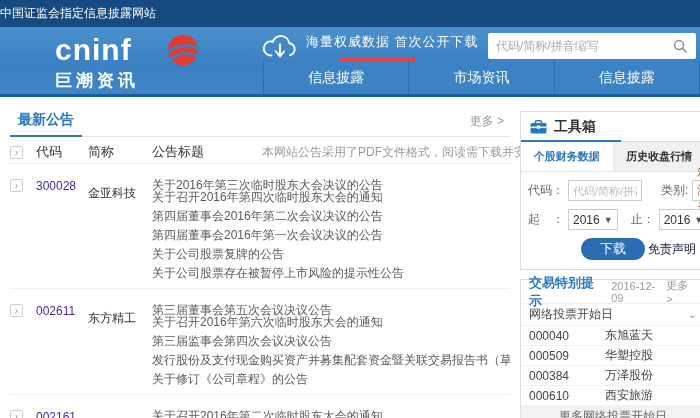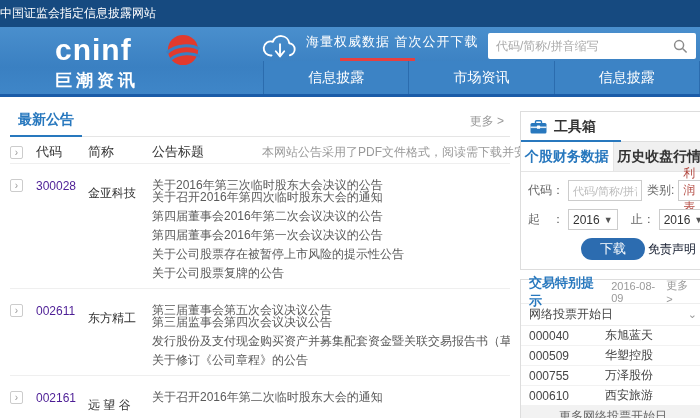--- a/index.html
+++ b/index.html
@@ -69,21 +69,21 @@
   
   .box { border:1px solid #ddd; background:#fff; }
   .tb-head { display:flex; align-items:center; height:30px; padding:0 9px;
     border-bottom:1px solid #ddd; position:relative; }
   .tb-head::after { content:""; position:absolute; left:0; bottom:-1px; width:100px; height:2px;
     background:#2878be; }
   .tb-ico { width:17px; height:14px; margin-right:7px; }
   .tb-title { color:#333; font-size:14px; font-weight:bold; }
   .tb-tabs { display:flex; height:30px; border-bottom:1px solid #e5e5e5; }
   .tb-tab { flex:1; display:flex; align-items:center; justify-content:center;
-    font-size:14px; font-weight:bold; cursor:pointer; }
+    font-size:11px; font-weight:bold; cursor:pointer; }
   .tb-tab.active { background:#fff; color:#2878be; }
   .tb-tab.inactive { background:#f0f0f0; color:#333; border-left:1px solid #e5e5e5; }
 
   .form { padding:8px 7px 9px 7px; font-size:12px; color:#666; }
   .frow { display:flex; align-items:center; margin-bottom:8px; }
   .fin { width:74px; height:21px; border:1px solid #ccc; font-size:11px; padding:0 4px;
     color:#333; outline:none; font-family:inherit; }
   .fin::placeholder { color:#bbb; }
   .fsel { height:21px; border:1px solid #ccc; display:flex; align-items:center;
     padding:0 4px; cursor:pointer; background:#fff; }
@@ -199,37 +199,43 @@
       <div class="lrow">
           <span></span>
           <span></span>
           <span></span>
           <span class="title">第四届董事会2016年第一次会议决议的公告</span>
         </div>
       <div class="lrow">
           <span></span>
           <span></span>
           <span></span>
+          <span class="title">关于公司股票复牌的公告</span>
+        </div>
+      <div class="lrow">
+          <span></span>
+          <span></span>
+          <span></span>
           <span class="title">关于公司股票存在被暂停上市风险的提示性公告</span>
-        </div>
-      <div class="lrow">
-          <span></span>
-          <span></span>
-          <span></span>
-          <span class="title">关于公司股票复牌的公告</span>
         </div>
     </div>
 
     <div class="group">
       <div class="lrow">
         <span class="expand">›</span>
         <span class="code">002611</span>
         <span class="name">东方精工</span>
         <span class="title">第三届董事会第五次会议决议公告</span>
       </div>
+      <div class="lrow">
+          <span></span>
+          <span></span>
+          <span></span>
+          <span class="title">关于召开2016年第六次临时股东大会的通知</span>
+        </div>
       <div class="lrow">
           <span></span>
           <span></span>
           <span></span>
           <span class="title">第三届监事会第四次会议决议公告</span>
         </div>
       <div class="lrow">
           <span></span>
           <span></span>
           <span></span>
@@ -267,21 +273,21 @@
         <span class="tb-title">工具箱</span>
       </div>
       <div class="tb-tabs">
         <div class="tb-tab active">个股财务数据</div>
         <div class="tb-tab inactive">历史收盘行情</div>
       </div>
       <div class="form">
         <div class="frow">
           <span class="lbl">代码：</span>
           <input class="fin" type="text" placeholder="代码/简称/拼音缩写" style="">
-          <span class="lbl" style="margin-left:5px;">类别:</span>
+          <span class="lbl" style="margin-left:19px;">类别:</span>
           <span class="fsel">
               <span class="sel-red">利润表</span>
               <span class="arrow">▼</span>
             </span>
         </div>
         <div class="frow">
           <span class="lbl">起　：</span>
           <span class="fsel" style="width:56px;justify-content:space-between;">
               <span class="sel-dark">2016</span>
               <span class="arrow">▼</span>
@@ -295,37 +301,37 @@
         <div class="frow3">
           <button class="btn-dl">下载</button>
           <span class="disclaim">免责声明</span>
         </div>
       </div>
     </div>
 
     <div class="box sp">
       <div class="sp-head">
         <span class="sp-title">交易特别提示</span>
-        <span class="sp-date">2016-08-09</span>
+        <span class="sp-date">2016-12-09</span>
         <span class="sp-more">更多 &gt;</span>
       </div>
       <div class="sp-filter">
         <span>网络投票开始日</span>
         <span class="sp-chev">⌄</span>
       </div>
       <div class="sp-row">
           <span class="sp-code">000040</span>
           <span class="sp-name">东旭蓝天</span>
         </div>
       <div class="sp-row">
           <span class="sp-code">000509</span>
           <span class="sp-name">华塑控股</span>
         </div>
       <div class="sp-row">
-          <span class="sp-code">000755</span>
+          <span class="sp-code">000384</span>
           <span class="sp-name">万泽股份</span>
         </div>
       <div class="sp-row">
           <span class="sp-code">000610</span>
           <span class="sp-name">西安旅游</span>
         </div>
       <div class="sp-foot">更多网络投票开始日</div>
     </div>
 
   </div>

